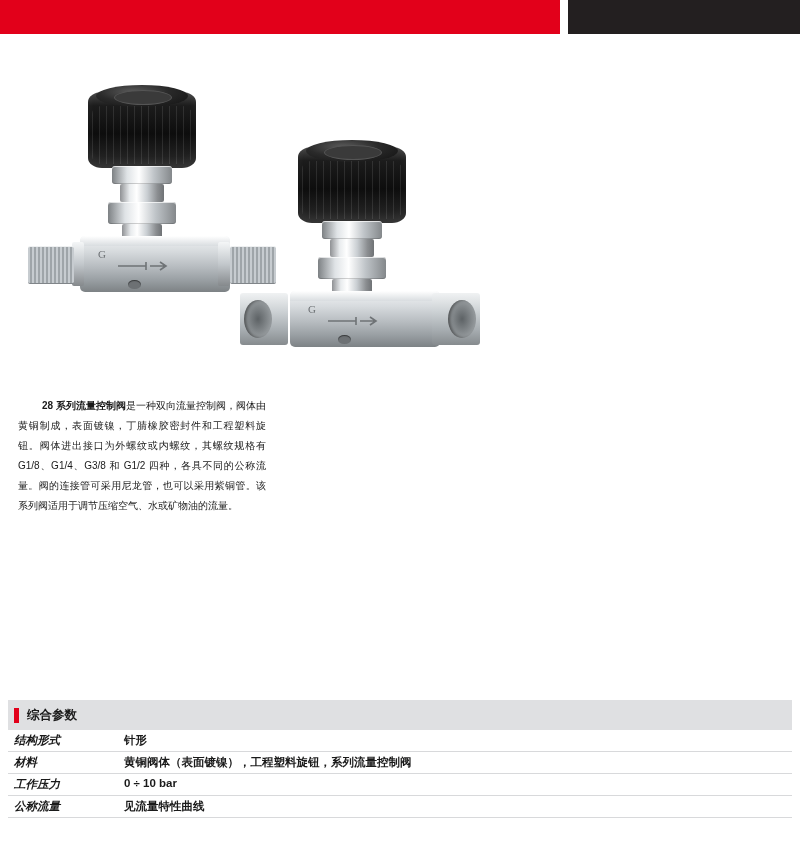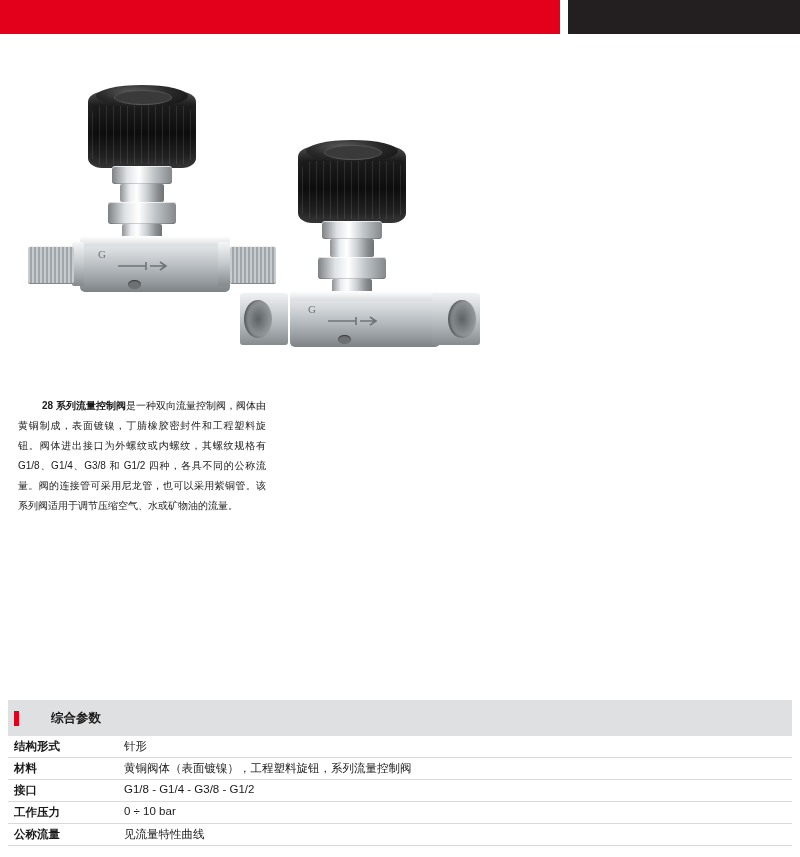--- a/index.html
+++ b/index.html
@@ -216,25 +216,24 @@
 
   
   .spec-section {
     position: absolute;
     left: 8px;
     top: 700px;
     width: 784px;
   }
   .spec-header {
     position: relative;
-    height: 36px;
+    height: 30px;
     background: #dfe0e2;
     display: flex;
     align-items: center;
-    gap: 24px;
   }
   .spec-header-bar {
     width: 5px;
     height: 15px;
     background: #e2001a;
     margin-left: 6px;
     margin-right: 8px;
   }
   .spec-header-title {
     font-size: 12.5px;
@@ -252,23 +251,25 @@
     vertical-align: top;
     border-bottom: 1px solid #d8d9db;
   }
   table.spec-table tr:last-child td {
     border-bottom: 1px solid #d8d9db;
   }
   td.spec-label {
     width: 104px;
     font-weight: bold;
     white-space: nowrap;
+    font-style: italic;
   }
   td.spec-value {
     padding-left: 8px;
+    font-weight: bold;
   }
 </style>
 </head>
 <body>
 
 <div class="banner">
   <div class="banner-red"></div>
   <div class="banner-white-gap"></div>
   <div class="banner-dark"></div>
 </div>
@@ -341,24 +342,20 @@
     <tbody>
       <tr>
         <td class="spec-label">结构形式</td>
         <td class="spec-value">针形</td>
       </tr>
       <tr>
         <td class="spec-label">材料</td>
         <td class="spec-value">黄铜阀体（表面镀镍），工程塑料旋钮，系列流量控制阀</td>
       </tr>
       <tr>
-        <td class="spec-label">接口</td>
-        <td class="spec-value">G1/8 - G1/4 - G3/8 - G1/2</td>
-      </tr>
-      <tr>
         <td class="spec-label">工作压力</td>
         <td class="spec-value">0 ÷ 10 bar</td>
       </tr>
       <tr>
         <td class="spec-label">公称流量</td>
         <td class="spec-value">见流量特性曲线</td>
       </tr>
     </tbody>
   </table>
 </div>

